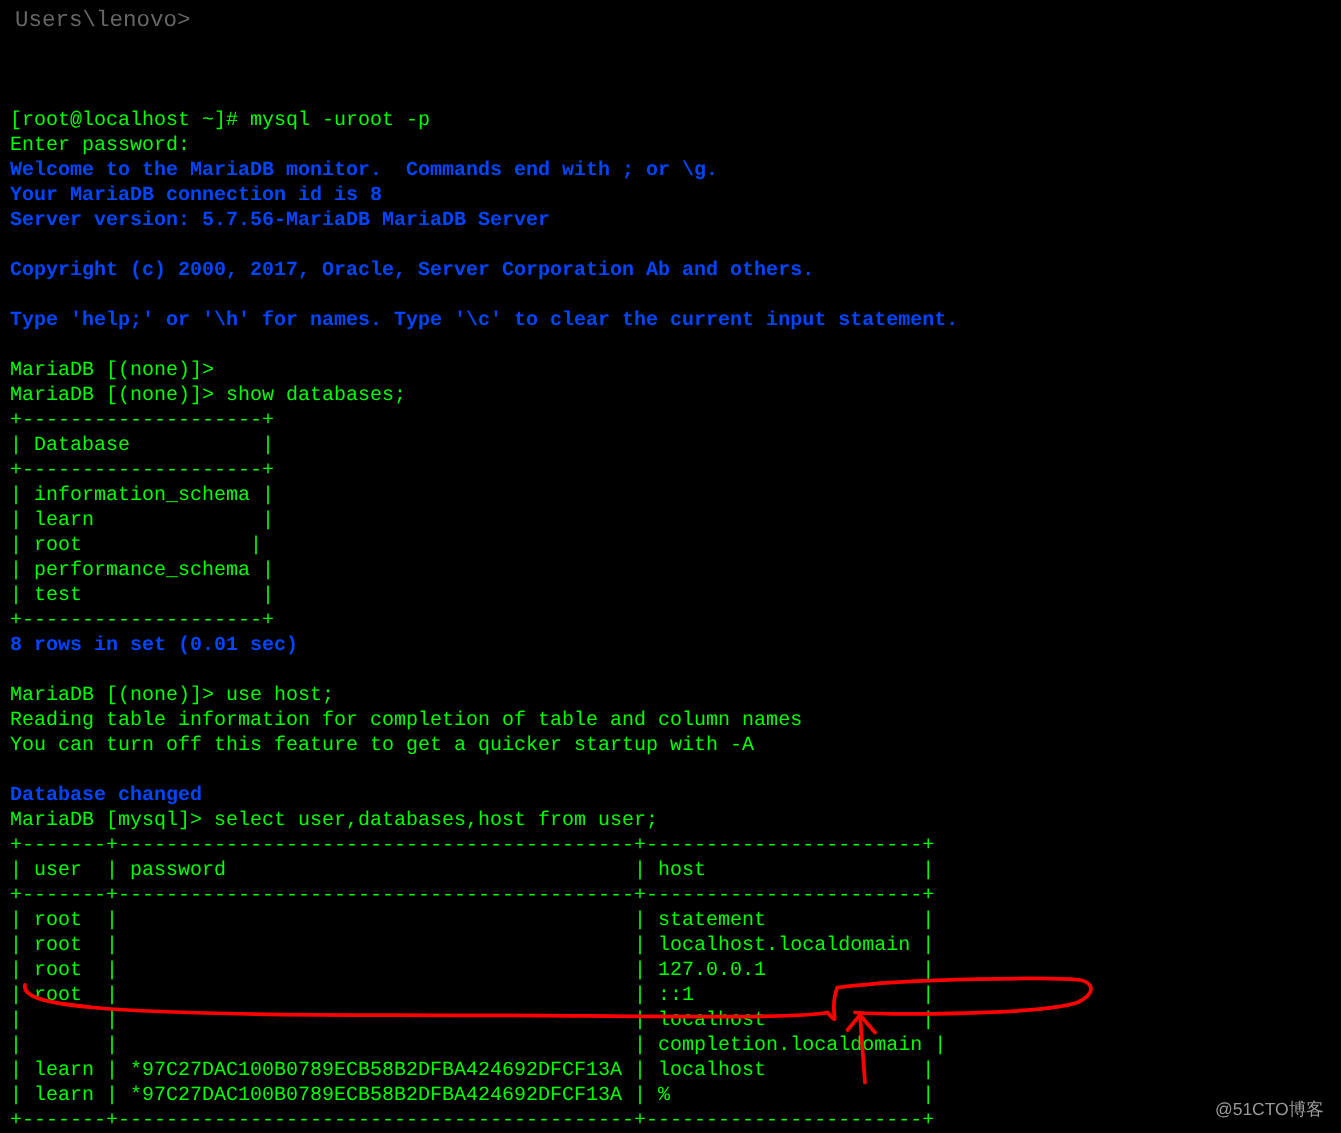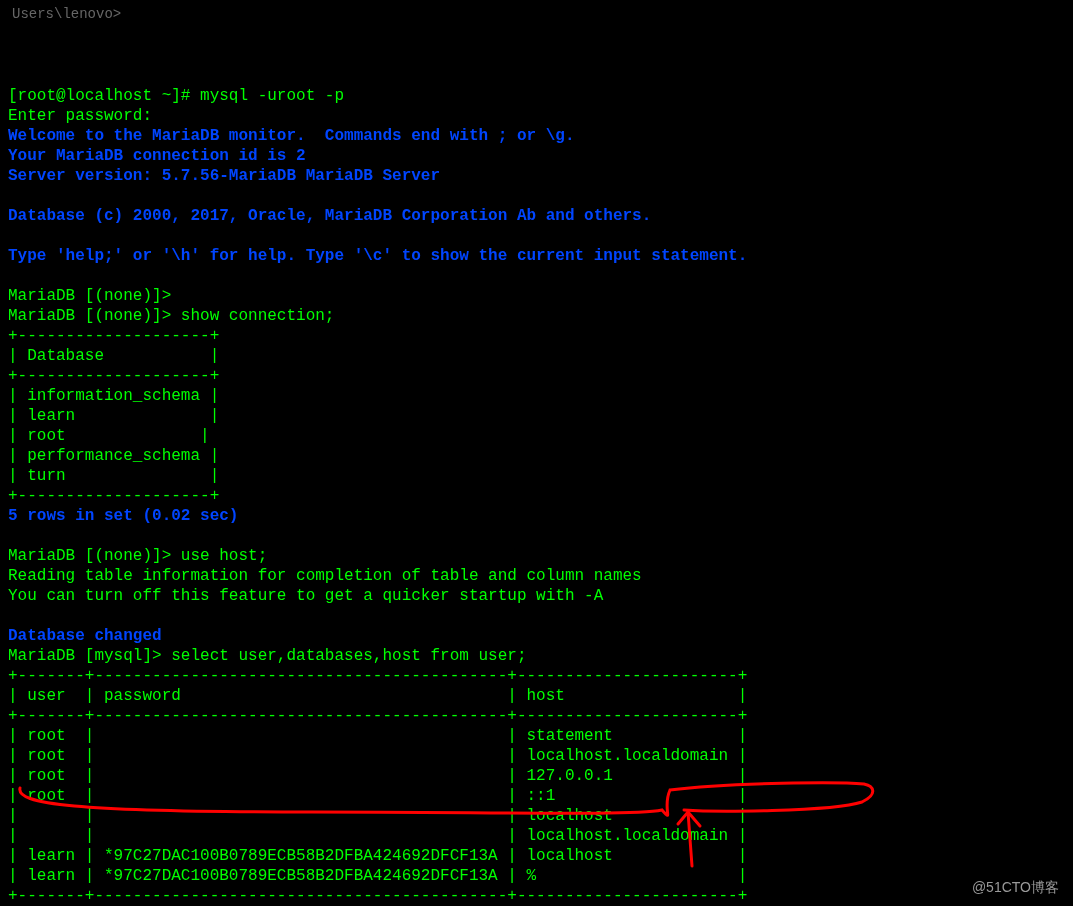--- a/index.html
+++ b/index.html
@@ -16,21 +16,21 @@
       white-space: pre;
       padding: 6px 8px;
       width: 1073px;
       height: 906px;
       overflow: hidden;
       position: relative;
     }
     .blue-bold { color: #0045ff; font-weight: bold; text-align: center; }
     .faded {
       color: #666;
-      font-size: 14px;
+      font-size: 18px;
       position: absolute;
       top: 6px;
       left: 12px;
     }
     .prompt-line { color: #00ff00; text-align: center; }
     .watermark {
       position: absolute;
       bottom: 10px;
       right: 14px;
       color: #999;
@@ -44,55 +44,55 @@
     }
   </style>
 </head>
 <body>
 
 
 
 <span class="faded">Users\lenovo&gt;</span><span class="prompt-line">[root@localhost ~]# </span><span>mysql -uroot -p</span>
 <span>Enter password:</span>
 <span class="blue-bold">Welcome to the MariaDB monitor.  Commands end with ; or \g.</span>
-<span class="blue-bold">Your MariaDB connection id is 2</span>
+<span class="blue-bold">Your MariaDB connection id is 8</span>
 <span class="blue-bold">Server version: 5.7.56-MariaDB MariaDB Server</span>
 
-<span class="blue-bold">Database (c) 2000, 2017, Oracle, MariaDB Corporation Ab and others.</span>
+<span class="blue-bold">Copyright (c) 2000, 2017, Oracle, Server Corporation Ab and others.</span>
 
-<span class="blue-bold">Type 'help;' or '\h' for help. Type '\c' to show the current input statement.</span>
+<span class="blue-bold">Type 'help;' or '\h' for names. Type '\c' to clear the current input statement.</span>
 
 <span>MariaDB [(none)]&gt;</span>
-<span>MariaDB [(none)]&gt;</span><span> show connection;</span>
+<span>MariaDB [(none)]&gt;</span><span> show databases;</span>
 <span>+--------------------+</span>
 <span>| Database           |</span>
 <span>+--------------------+</span>
 <span>| information_schema |</span>
 <span>| learn              |</span>
 <span>| root              |</span>
 <span>| performance_schema |</span>
-<span>| turn               |</span>
+<span>| test               |</span>
 <span>+--------------------+</span>
-<span class="blue-bold">5 rows in set (0.02 sec)</span>
+<span class="blue-bold">8 rows in set (0.01 sec)</span>
 
 <span>MariaDB [(none)]&gt;</span><span> use host;</span>
 <span>Reading table information for completion of table and column names</span>
 <span>You can turn off this feature to get a quicker startup with -A</span>
 
 <span class="blue-bold">Database changed</span>
 <span>MariaDB [mysql]&gt;</span><span> select user,databases,host from user;</span>
 <span>+-------+-------------------------------------------+-----------------------+</span>
 <span>| user  | password                                  | host                  |</span>
 <span>+-------+-------------------------------------------+-----------------------+</span>
 <span>| root  |                                           | statement             |</span>
 <span>| root  |                                           | localhost.localdomain |</span>
 <span>| root  |                                           | 127.0.0.1             |</span>
 <span>| root  |                                           | ::1                   |</span>
 <span>|       |                                           | localhost             |</span>
-<span>|       |                                           | localhost.localdomain |</span>
+<span>|       |                                           | completion.localdomain |</span>
 <span>| learn | *97C27DAC100B0789ECB58B2DFBA424692DFCF13A | localhost             |</span>
 <span>| learn | *97C27DAC100B0789ECB58B2DFBA424692DFCF13A | %                     |</span>
 <span>+-------+-------------------------------------------+-----------------------+</span>
 
 
  
 
 <svg class="annotation" style="left:12px; top:776px;" width="880" height="100" viewBox="0 0 880 100">
   <path d="M 8 12 C 4 28, 60 36, 300 36 C 480 36, 620 40, 650 34 C 662 48, 650 32, 658 14 C 720 6, 830 6, 852 8 C 862 10, 866 18, 850 26 C 820 36, 700 36, 672 34" stroke="#ff0000" stroke-width="3" fill="none" stroke-linecap="round"></path>
   <path d="M 676 36 L 680 90" stroke="#ff0000" stroke-width="3" fill="none" stroke-linecap="round"></path>

